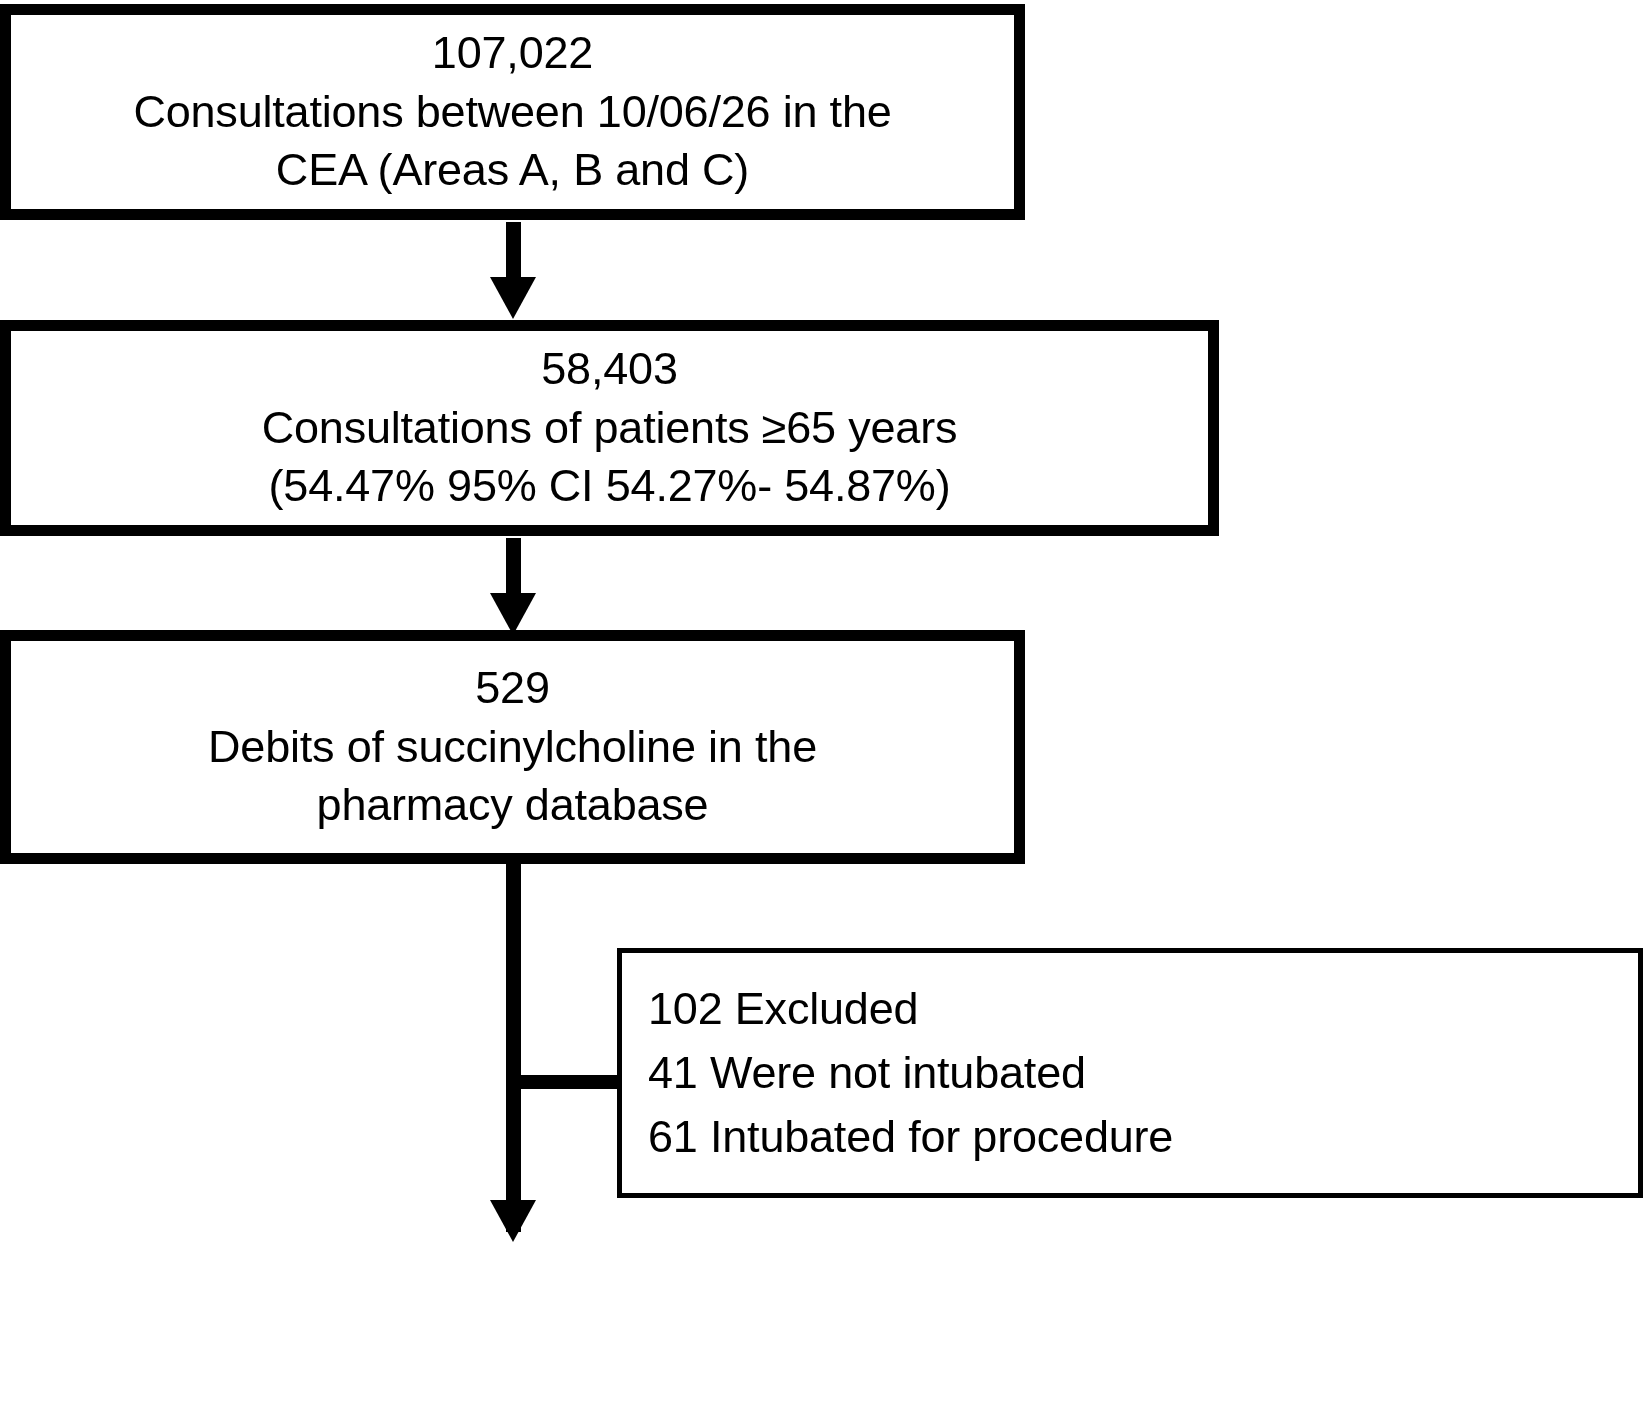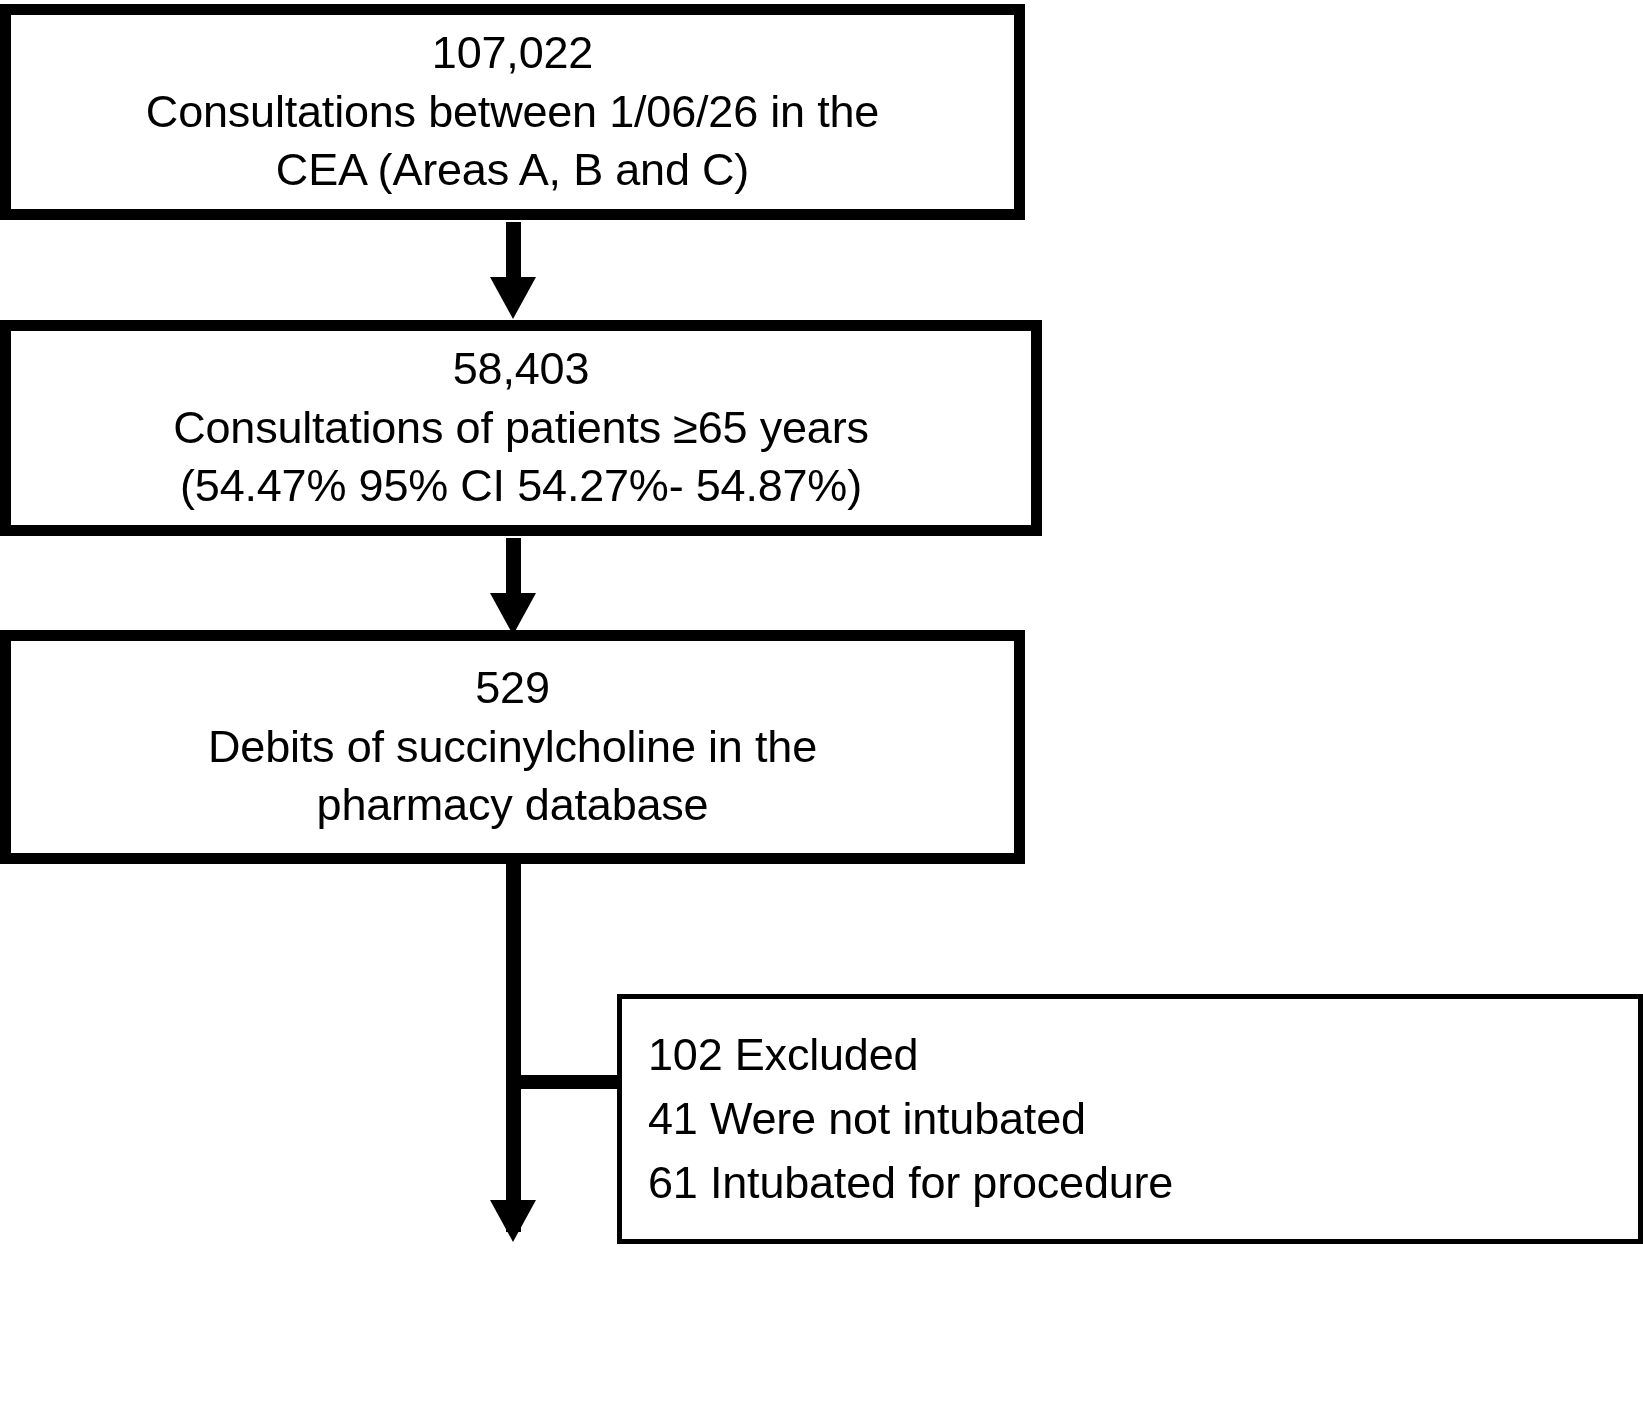--- a/index.html
+++ b/index.html
@@ -24,21 +24,20 @@
     border: 11px solid #000000;
     display: flex;
     align-items: center;
     justify-content: center;
     text-align: center;
   }
   .node-box.thin {
     border-width: 5px;
     justify-content: flex-start;
     text-align: left;
-    margin-top: 46px;
   }
   .node-text {
     font-size: 45px;
     line-height: 1.30;
     color: #000000;
     letter-spacing: -0.2px;
     white-space: pre-line;
     padding: 0 14px;
     width: 100%;
   }
@@ -66,28 +65,28 @@
     border-top: 42px solid #000000;
   }
 </style>
 </head>
 <body>
 
 <div id="flowchart">
 
   <div class="node-box" style="left:0px; top:4px; width:1025px; height:216px;">
     <div class="node-text">107,022
-Consultations between 1/06/26 in the
+Consultations between 10/06/26 in the
 CEA (Areas A, B and C)</div>
   </div>
 
   <div class="vline" style="left:506px; top:222px; width:15px; height:64px;"></div>
   <div class="arrowhead" style="left:490px; top:277px;"></div>
 
-  <div class="node-box" style="left:0px; top:320px; width:1042px; height:216px;">
+  <div class="node-box" style="left:0px; top:320px; width:1219px; height:216px;">
     <div class="node-text">58,403
 Consultations of patients ≥65 years
 (54.47% 95% CI 54.27%- 54.87%)</div>
   </div>
 
   <div class="vline" style="left:506px; top:538px; width:15px; height:64px;"></div>
   <div class="arrowhead" style="left:490px; top:593px;"></div>
 
   <div class="node-box" style="left:0px; top:630px; width:1025px; height:234px;">
     <div class="node-text">529

